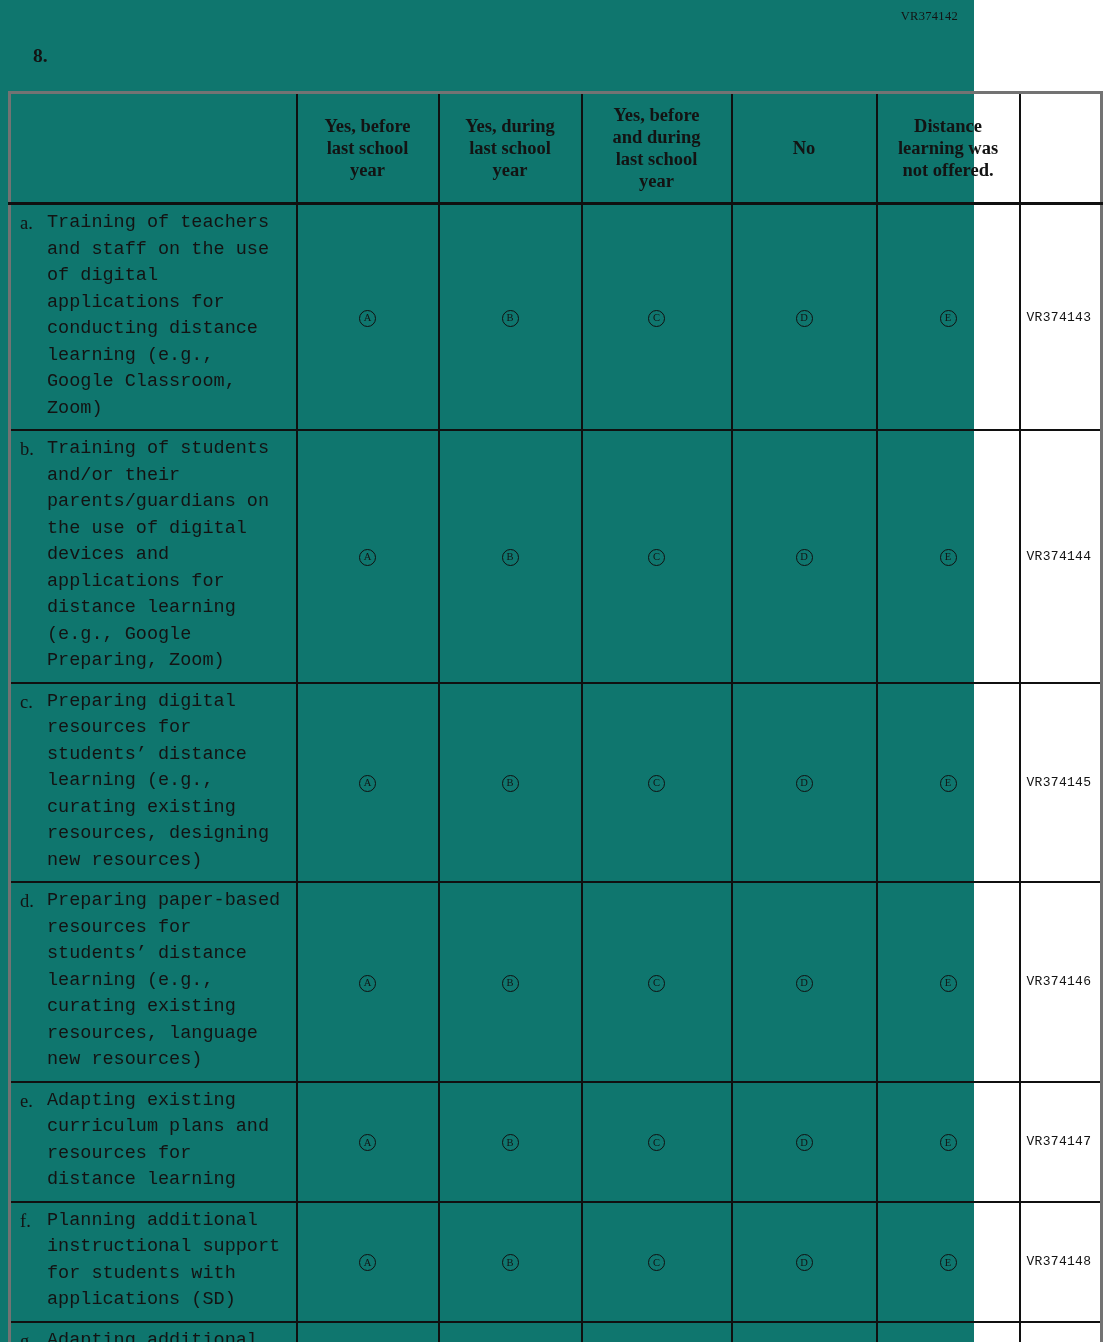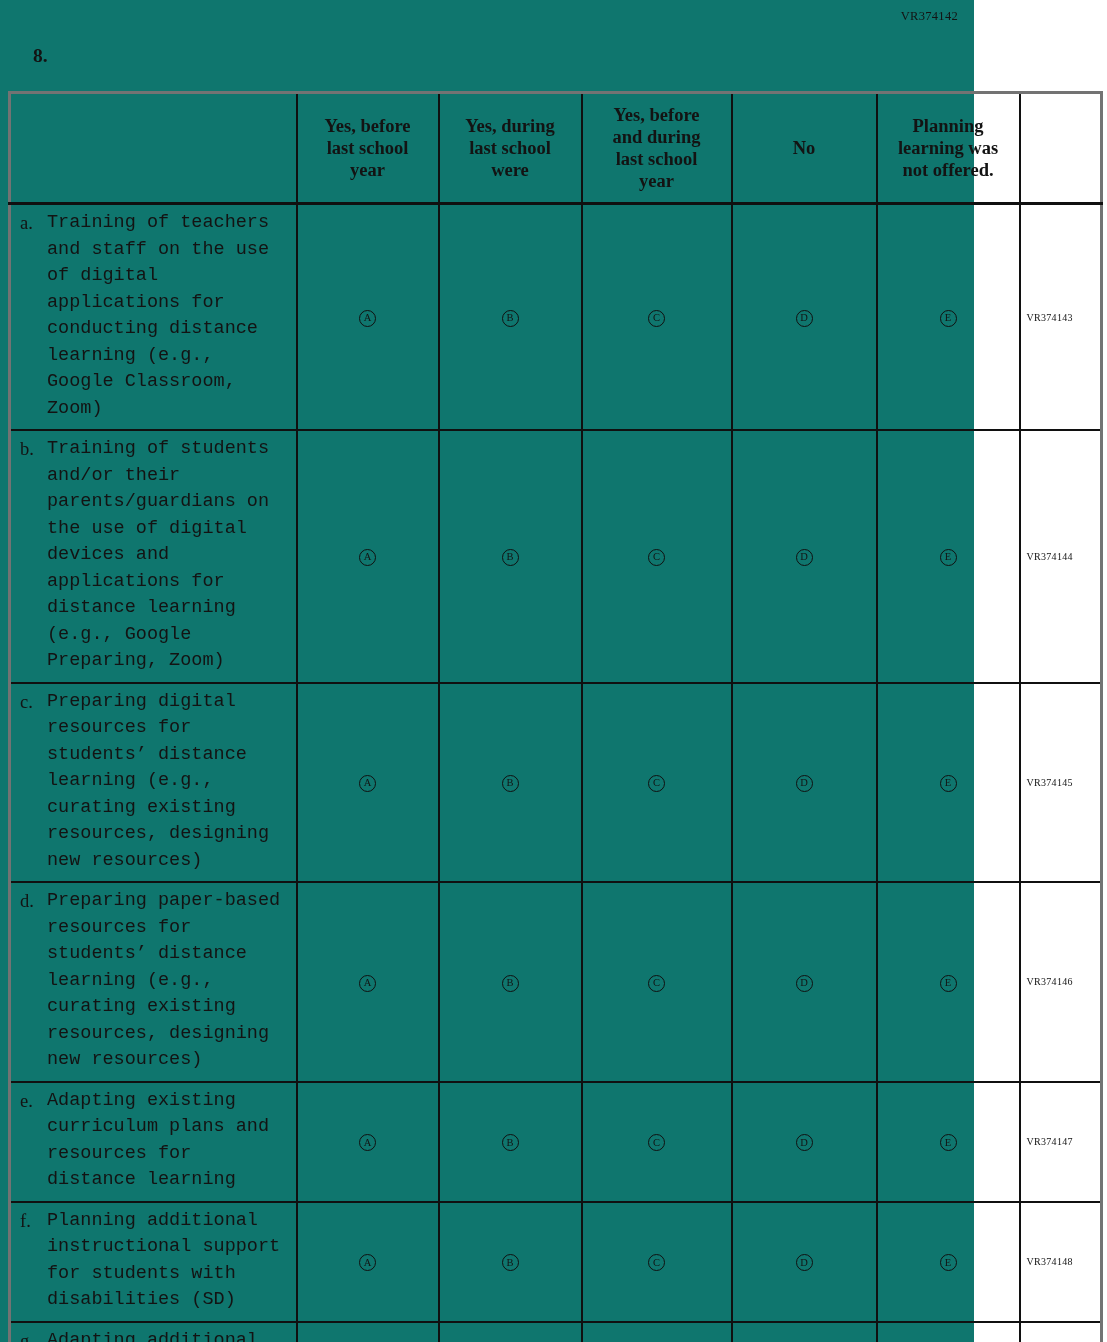--- a/index.html
+++ b/index.html
@@ -78,24 +78,25 @@
     height: 17px;
     border: 1px solid #101010;
     border-radius: 50%;
     font-size: 10.5px;
     line-height: 1;
     cursor: pointer;
     user-select: none;
   }
   td.code {
     vertical-align: middle;
-    font-size: 10px;
+    font-size: 13px;
     letter-spacing: 0.3px;
     padding-left: 6px;
     white-space: nowrap;
+    font-family: Liberation Mono, monospace;
   }
 </style>
 </head>
 <body>
 
 <div class="page">
 
   <div class="corner-code">VR374142</div>
 
   <div class="question">
@@ -113,27 +114,27 @@
       <col style="width:82px">
     </colgroup>
     <thead>
       <tr>
         <th></th>
         <th>Yes, before
 last school
 year</th>
         <th>Yes, during
 last school
-were</th>
+year</th>
         <th>Yes, before
 and during
 last school
 year</th>
         <th>No</th>
-        <th>Planning
+        <th>Distance
 learning was
 not offered.</th>
         <th></th>
       </tr>
     </thead>
     <tbody>
 
       <tr>
         <td class="prompt">
           <div class="rowhead">
@@ -176,21 +177,21 @@
         <td class="opt"><span class="circle">C</span></td>
         <td class="opt"><span class="circle">D</span></td>
         <td class="opt"><span class="circle">E</span></td>
         <td class="code">VR374145</td>
       </tr>
 
       <tr>
         <td class="prompt">
           <div class="rowhead">
             <span class="row-letter">d.</span>
-            <span class="row-text">Preparing paper-based resources for students’ distance learning (e.g., curating existing resources, designing new resources)</span>
+            <span class="row-text">Preparing paper-based resources for students’ distance learning (e.g., curating existing resources, language new resources)</span>
           </div>
         </td>
         <td class="opt"><span class="circle">A</span></td>
         <td class="opt"><span class="circle">B</span></td>
         <td class="opt"><span class="circle">C</span></td>
         <td class="opt"><span class="circle">D</span></td>
         <td class="opt"><span class="circle">E</span></td>
         <td class="code">VR374146</td>
       </tr>
 
@@ -206,21 +207,21 @@
         <td class="opt"><span class="circle">C</span></td>
         <td class="opt"><span class="circle">D</span></td>
         <td class="opt"><span class="circle">E</span></td>
         <td class="code">VR374147</td>
       </tr>
 
       <tr>
         <td class="prompt">
           <div class="rowhead">
             <span class="row-letter">f.</span>
-            <span class="row-text">Planning additional instructional support for students with disabilities (SD)</span>
+            <span class="row-text">Planning additional instructional support for students with applications (SD)</span>
           </div>
         </td>
         <td class="opt"><span class="circle">A</span></td>
         <td class="opt"><span class="circle">B</span></td>
         <td class="opt"><span class="circle">C</span></td>
         <td class="opt"><span class="circle">D</span></td>
         <td class="opt"><span class="circle">E</span></td>
         <td class="code">VR374148</td>
       </tr>
 

